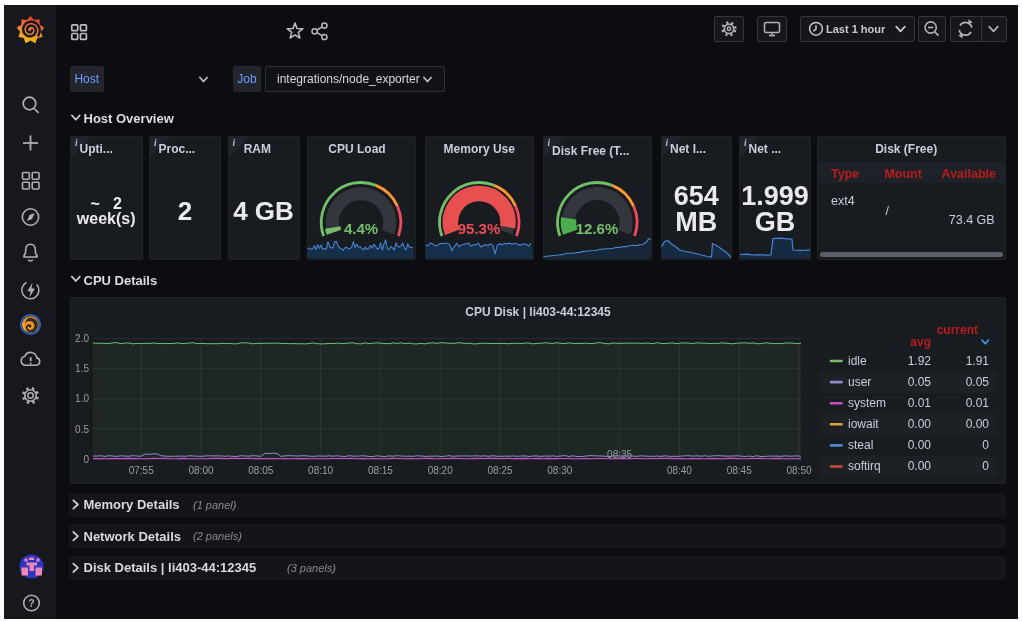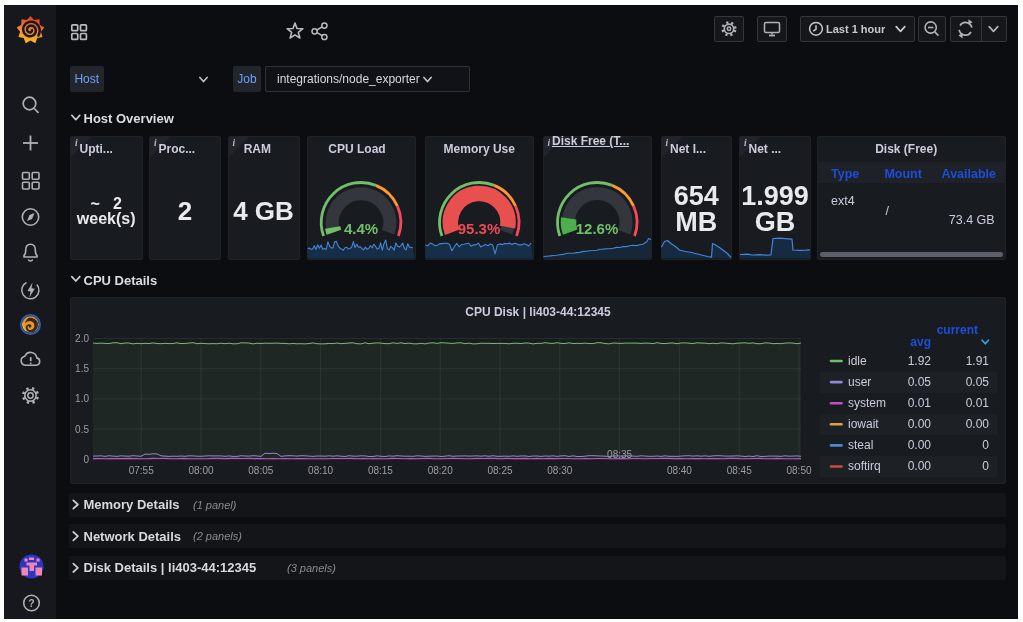--- a/index.html
+++ b/index.html
@@ -14,38 +14,38 @@
 .btn  { background:#15171b; border:1px solid #33363c; border-radius:2px; }
 .sect { font-size:13px; font-weight:bold; color:#dcdce2; }
 .rowhdr { background:#141519; border-radius:2px; }
 .rtitle { font-size:13px; font-weight:bold; color:#d8d9de; }
 .rcount { font-size:11px; font-style:italic; color:#878b91; }
 .statv { font-weight:bold; color:#e9eaed; text-align:center; line-height:1.05; }
 .ctr { transform:translate(-50%,-50%); }
 .ctrx { transform:translate(-50%,0); }
 .axis { font-size:10px; color:#9d9ea5; }
 .leg { font-size:12px; color:#ccccdc; white-space:nowrap; }
-.legh { font-size:12px; font-weight:bold; color:#1d4ed8; white-space:nowrap; }
+.legh { font-size:12px; font-weight:bold; color:#b91c1c; white-space:nowrap; }
 .icorner { position:absolute; width:0; height:0; border-left:20px solid #21252b; border-bottom:20px solid transparent; left:0; top:0; }
 .iglyph { position:absolute; left:4px; top:1px; font-size:9.5px; font-style:italic; font-weight:bold; color:#b9bbc3; font-family:"Liberation Serif", serif; }
 </style></head><body>
 <div class="page">
 <div class="abs app"></div>
 <div class="abs sidebar"></div>
 
 <div class="abs btn" style="left:714px; top:16px; width:30px; height:26px;"></div>
 <div class="abs btn" style="left:757px; top:16px; width:30px; height:26px;"></div>
 <div class="abs btn" style="left:799.5px; top:16px; width:115.5px; height:26px;"></div>
 <div class="abs btn" style="left:918px; top:16px; width:28px; height:26px;"></div>
 <div class="abs btn" style="left:949.5px; top:16px; width:57px; height:26px;"></div>
 <div class="abs" style="left:980.5px; top:17px; width:1px; height:24px; background:#33363c;"></div>
 <div class="abs" style="left:826px; top:22.5px; font-size:11px; font-weight:bold; color:#c7c9d1;">Last 1 hour</div>
 <div class="abs chip" style="left:70px; top:66px; width:33.5px; height:26px;">Host</div>
 <div class="abs chip" style="left:233px; top:66px; width:28px; height:26px;">Job</div>
-<div class="abs vbox" style="left:265px; top:66px; width:205px; height:26px; padding-left:11px;">integrations/node_exporter</div>
+<div class="abs vbox" style="left:265px; top:66px; width:180px; height:26px; padding-left:11px;">integrations/node_exporter</div>
 <div class="abs sect" style="left:83.5px; top:111px;">Host Overview</div>
 <div class="abs sect" style="left:83.5px; top:272.5px;">CPU Details</div>
 <div class="abs panel" style="left:70.0px; top:136.0px; width:72.5px; height:123.5px;">
 <div class="icorner"></div>
       <div class="iglyph">i</div>
 </div>
 <div class="abs ptitle" style="left:79.5px; top:142px; max-width:58.5px; overflow:hidden; text-align:left;">Upti...</div>
 <div class="abs panel" style="left:149.0px; top:136.0px; width:72.0px; height:123.5px;">
 <div class="icorner"></div>
       <div class="iglyph">i</div>
@@ -59,21 +59,21 @@
 <div class="abs panel" style="left:306.5px; top:136.0px; width:109.0px; height:123.5px;">
 </div>
 <div class="abs ptitle ctrx" style="left:357.0px; top:142px; max-width:99.0px; overflow:hidden;">CPU Load</div>
 <div class="abs panel" style="left:424.5px; top:136.0px; width:109.5px; height:123.5px;">
 </div>
 <div class="abs ptitle ctrx" style="left:479.25px; top:142px; max-width:99.5px; overflow:hidden;">Memory Use</div>
 <div class="abs panel" style="left:542.5px; top:136.0px; width:109.5px; height:123.5px;">
 <div class="icorner"></div>
       <div class="iglyph">i</div>
 </div>
-<div class="abs ptitle" style="left:552.0px; top:134px; max-width:95.5px; overflow:hidden; text-align:right;text-decoration:underline;">Disk Free (T...</div>
+<div class="abs ptitle" style="left:552.0px; top:144px; max-width:95.5px; overflow:hidden; text-align:right;">Disk Free (T...</div>
 <div class="abs panel" style="left:660.5px; top:136.0px; width:71.5px; height:123.5px;">
 <div class="icorner"></div>
       <div class="iglyph">i</div>
 </div>
 <div class="abs ptitle" style="left:670.0px; top:142px; max-width:57.5px; overflow:hidden; text-align:left;">Net I...</div>
 <div class="abs panel" style="left:739.0px; top:136.0px; width:72.0px; height:123.5px;">
 <div class="icorner"></div>
       <div class="iglyph">i</div>
 </div>
 <div class="abs ptitle" style="left:748.5px; top:142px; max-width:58.0px; overflow:hidden; text-align:left;">Net ...</div>

